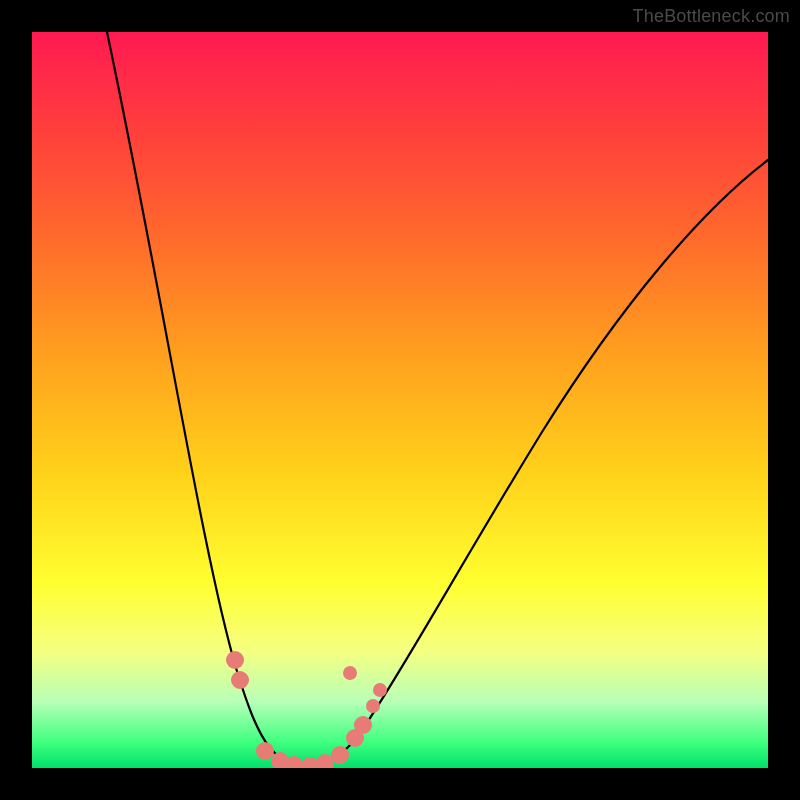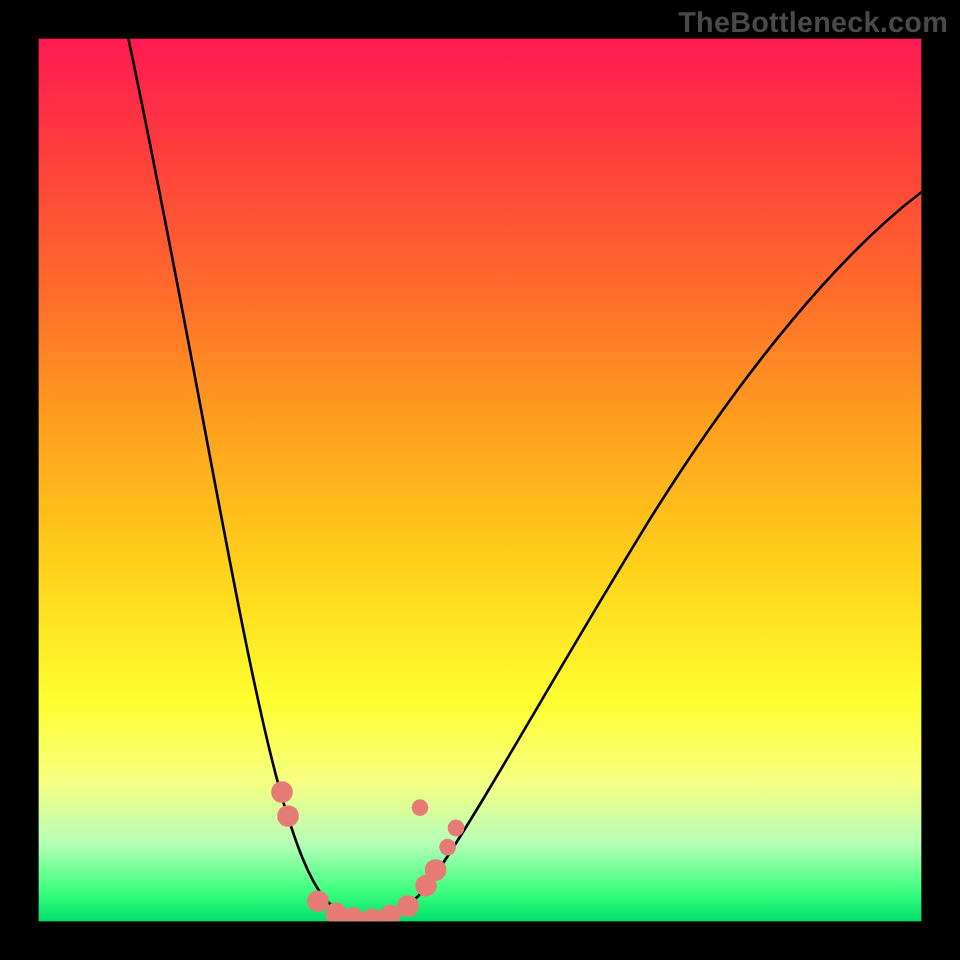--- a/index.html
+++ b/index.html
@@ -39,22 +39,22 @@
       #b8ffb8 91%,
       #3fff7f 96.5%,
       #00e06a 100%
     );
   }
   .watermark {
     position: absolute;
     top: 6px;
     right: 10px;
     color: #4a4a4a;
-    font-size: 24px;
-    font-weight: 700;
+    font-size: 18px;
+    font-weight: 400;
     letter-spacing: 0.2px;
     user-select: none;
   }
   svg {
     position: absolute;
     inset: 0;
   }
   .curve {
     fill: none;
     stroke: #000;

